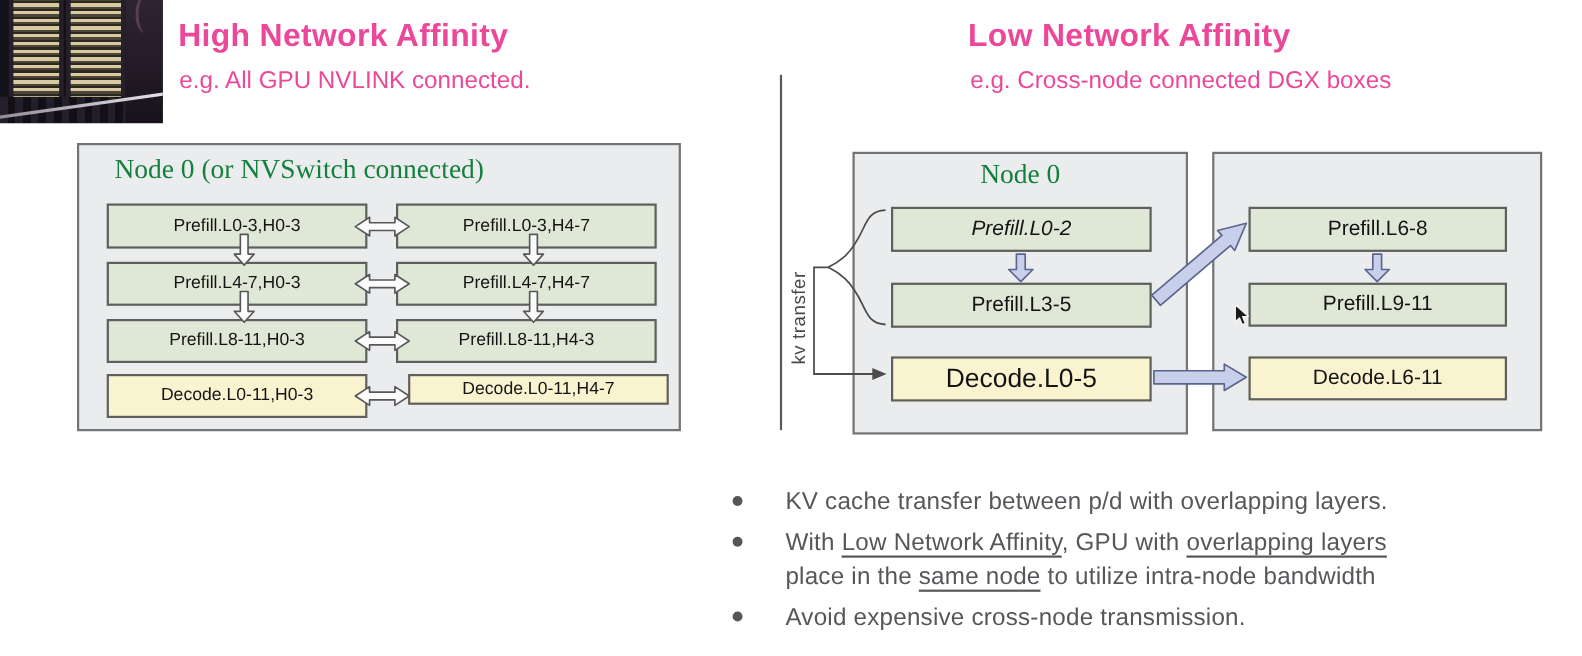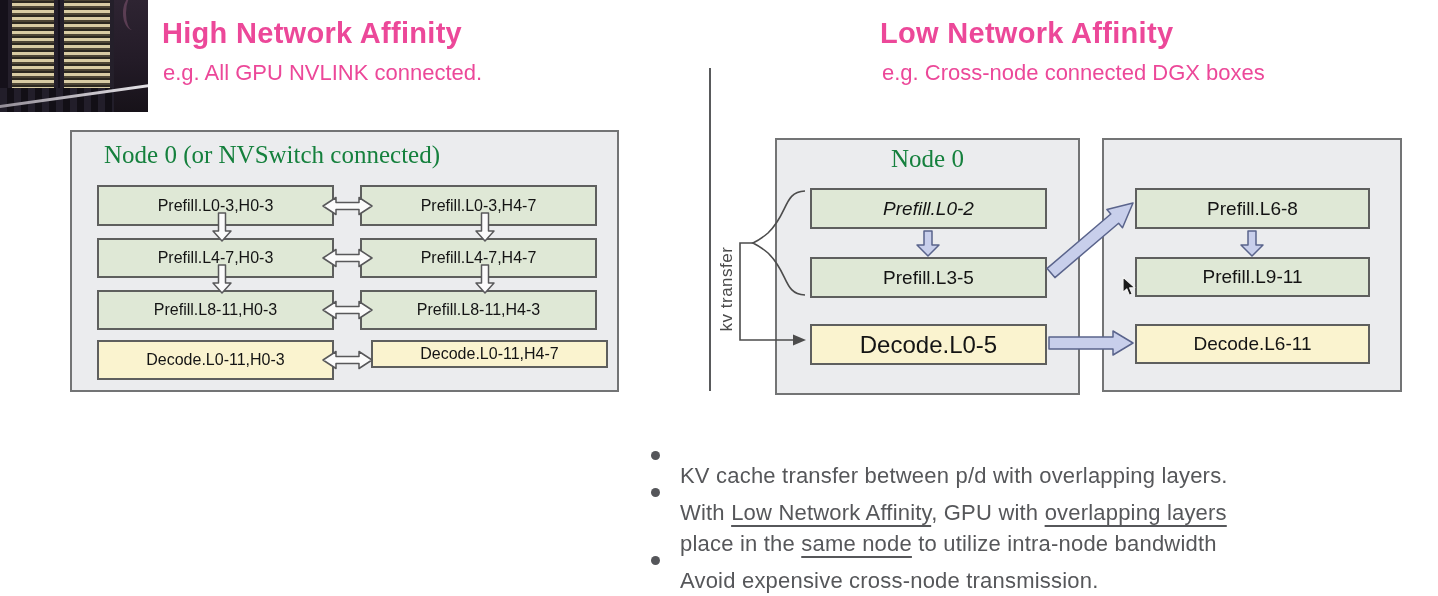--- a/index.html
+++ b/index.html
@@ -37,21 +37,21 @@
   .dbox.prefill{background:#dfe8d6;}
   .dbox.decode{background:#faf3cf;}
 
   .overlay{position:absolute;left:0;top:0;pointer-events:none;}
 
   
   .kv-label{position:absolute;left:667px;top:279px;width:120px;text-align:center;font-size:17px;
             color:#4a4a4a;letter-spacing:.5px;transform:rotate(-90deg);white-space:nowrap;}
 
   
-  .bullet{position:absolute;left:641px;display:flex;width:760px;flex-direction:column;}
+  .bullet{position:absolute;left:656px;display:flex;width:760px;}
   .bullet .dot{width:9px;height:9px;border-radius:50%;background:#55565a;margin:11px 0 0 10px;flex:0 0 auto;}
   .bullet .btext{margin-left:39px;width:700px;font-size:22px;line-height:31px;color:#56575a;letter-spacing:.2px;}
   .u{text-decoration:underline;text-underline-offset:5px;text-decoration-thickness:2px;}
 
   .cursor{position:absolute;left:1121px;top:276px;}
 </style>
 </head>
 <body>
 
 <div class="slide">

